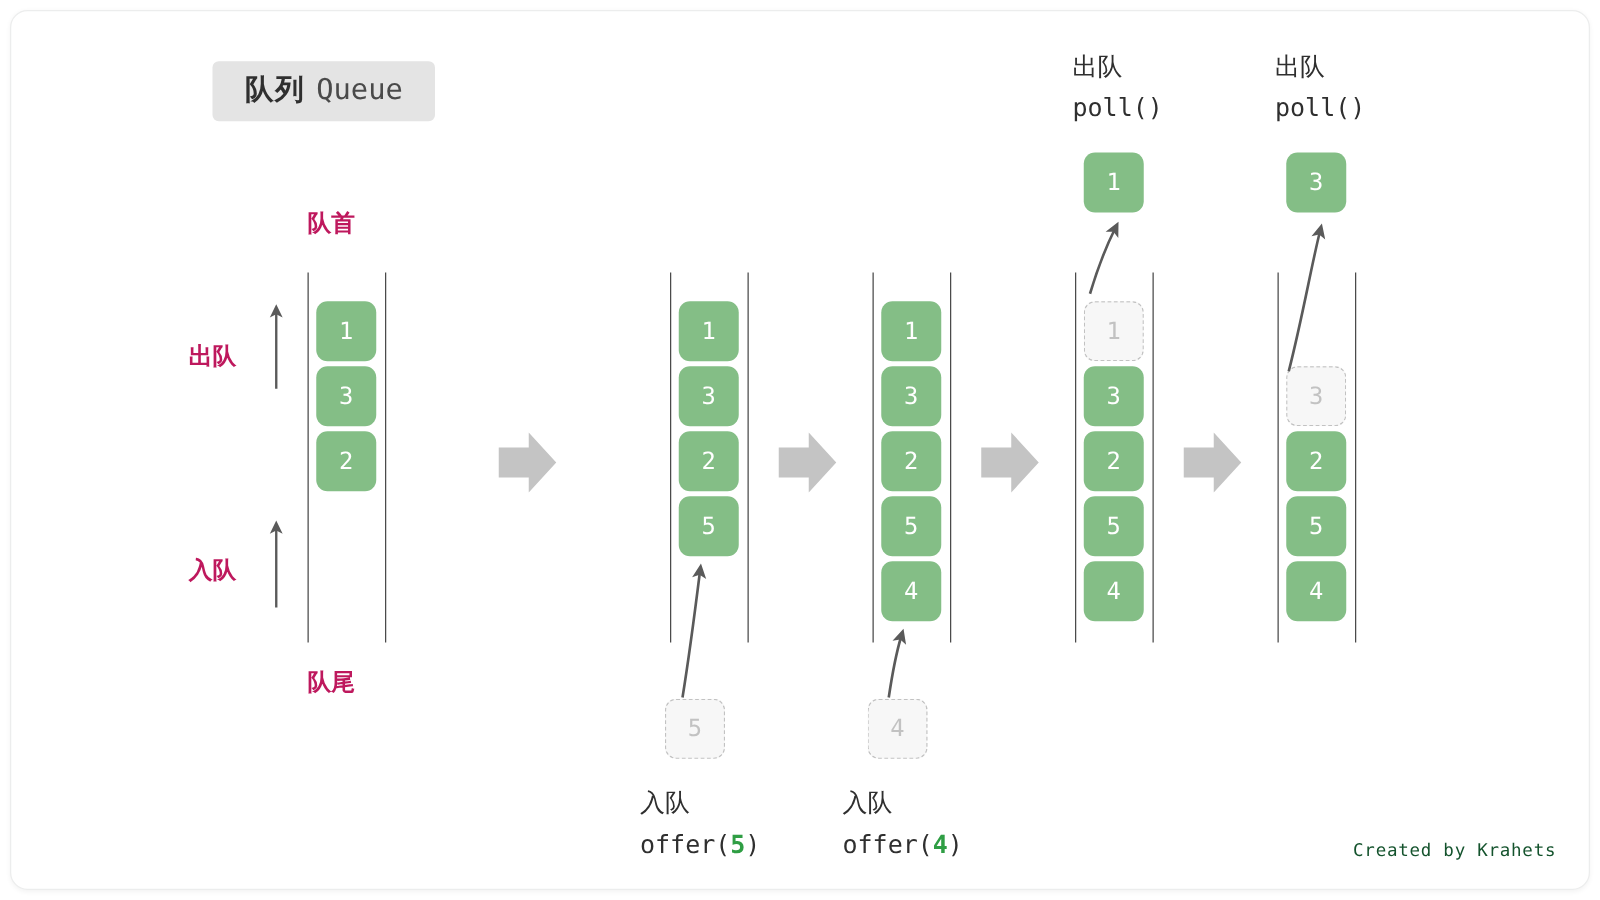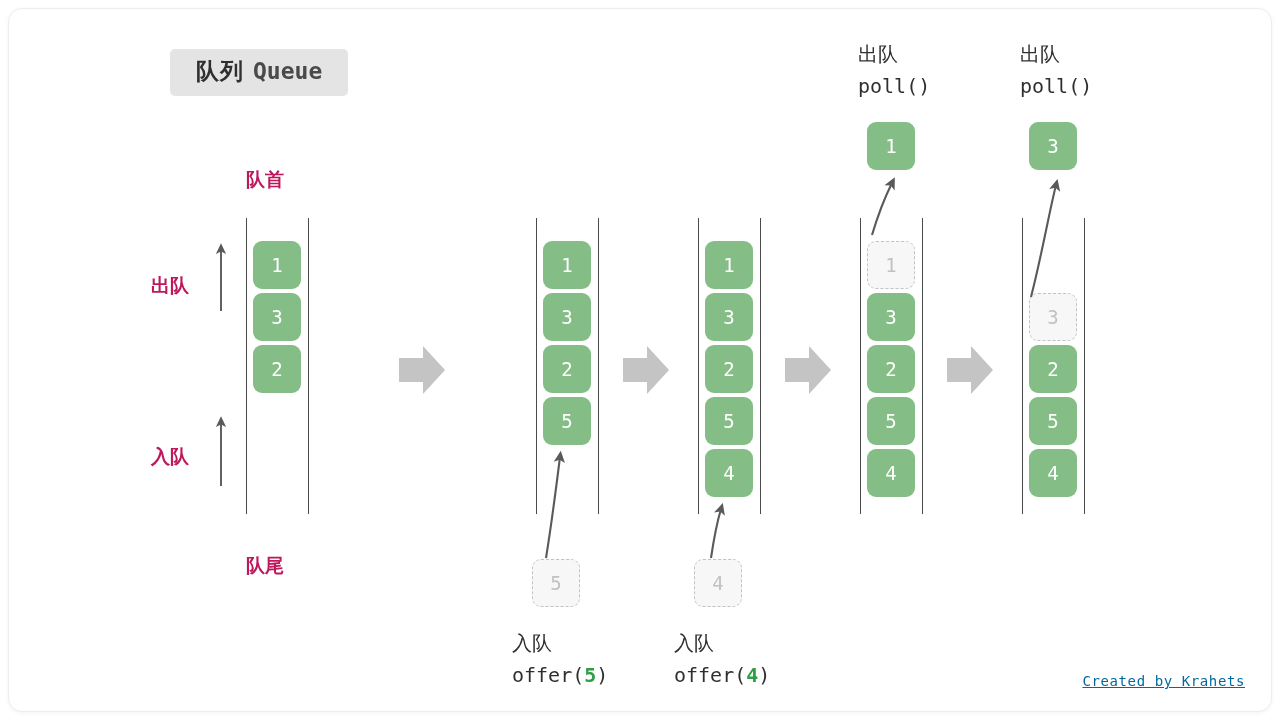--- a/index.html
+++ b/index.html
@@ -45,21 +45,21 @@
     line-height: 1;
   }
   .title-cn {
     font-size: 23px;
     font-weight: bold;
     color: #2f2f2f;
     letter-spacing: 1px;
   }
   .title-en {
     font-size: 23px;
-    font-weight: bold;
+    font-weight: normal;
     color: #4a4a4a;
     font-family: "DejaVu Sans Mono", "Liberation Mono", monospace;
     margin-left: 9px;
   }
 
   
   .col {
     position: absolute;
     top: 0;
     width: 170px;
@@ -132,25 +132,24 @@
     height: 702px;
     pointer-events: none;
     overflow: visible;
   }
 
   .watermark {
     position: absolute;
     right: 26px;
     bottom: 22px;
     font-size: 14px;
-    color: #0369a1;
+    color: #14532d;
     font-family: "DejaVu Sans Mono", "Liberation Mono", monospace;
     letter-spacing: 0.6px;
     white-space: nowrap;
-    text-decoration: underline;
   }
 </style>
 </head>
 <body>
 
 <div class="card">
   <div class="stage">
 
     <div class="title-badge">
       <span class="title-cn">队列</span><span class="title-en">Queue</span>
@@ -168,21 +167,21 @@
       <div class="box filled" style="left:64px; top:284px;">
           <span>3</span>
         </div>
       <div class="box filled" style="left:64px; top:336px;">
           <span>2</span>
         </div>
 
       <div class="lbl" style="left:-38px; top:267px;">出队</div>
       <div class="lbl" style="left:-38px; top:438px;">入队</div>
 
-      <div class="lbl" style="left:57px; top:547px;">队尾</div>
+      <div class="lbl" style="left:57px; top:528px;">队尾</div>
     </div>
 
     <div class="col" style="left:470px;">
       <div class="rail" style="left:57px; top:209px; height:296px;"></div>
       <div class="rail" style="left:119px; top:209px; height:296px;"></div>
 
       <div class="box filled" style="left:64px; top:232px;">
           <span>1</span>
         </div>
       <div class="box filled" style="left:64px; top:284px;">

